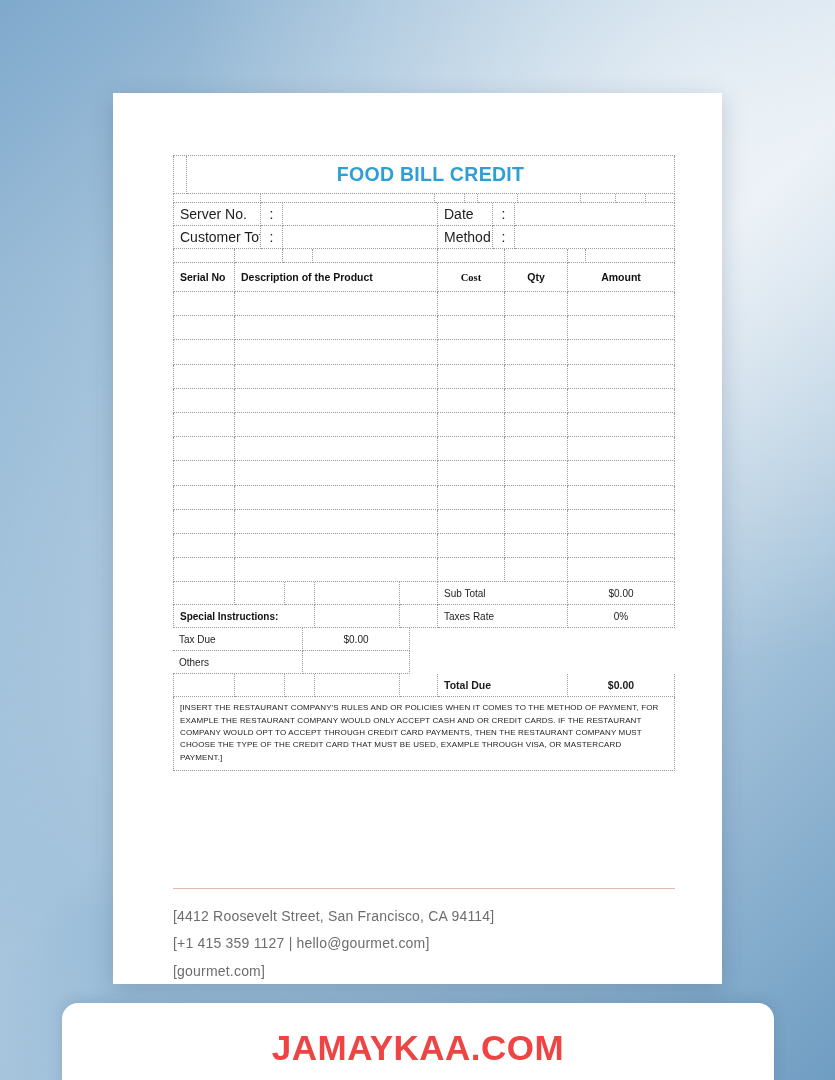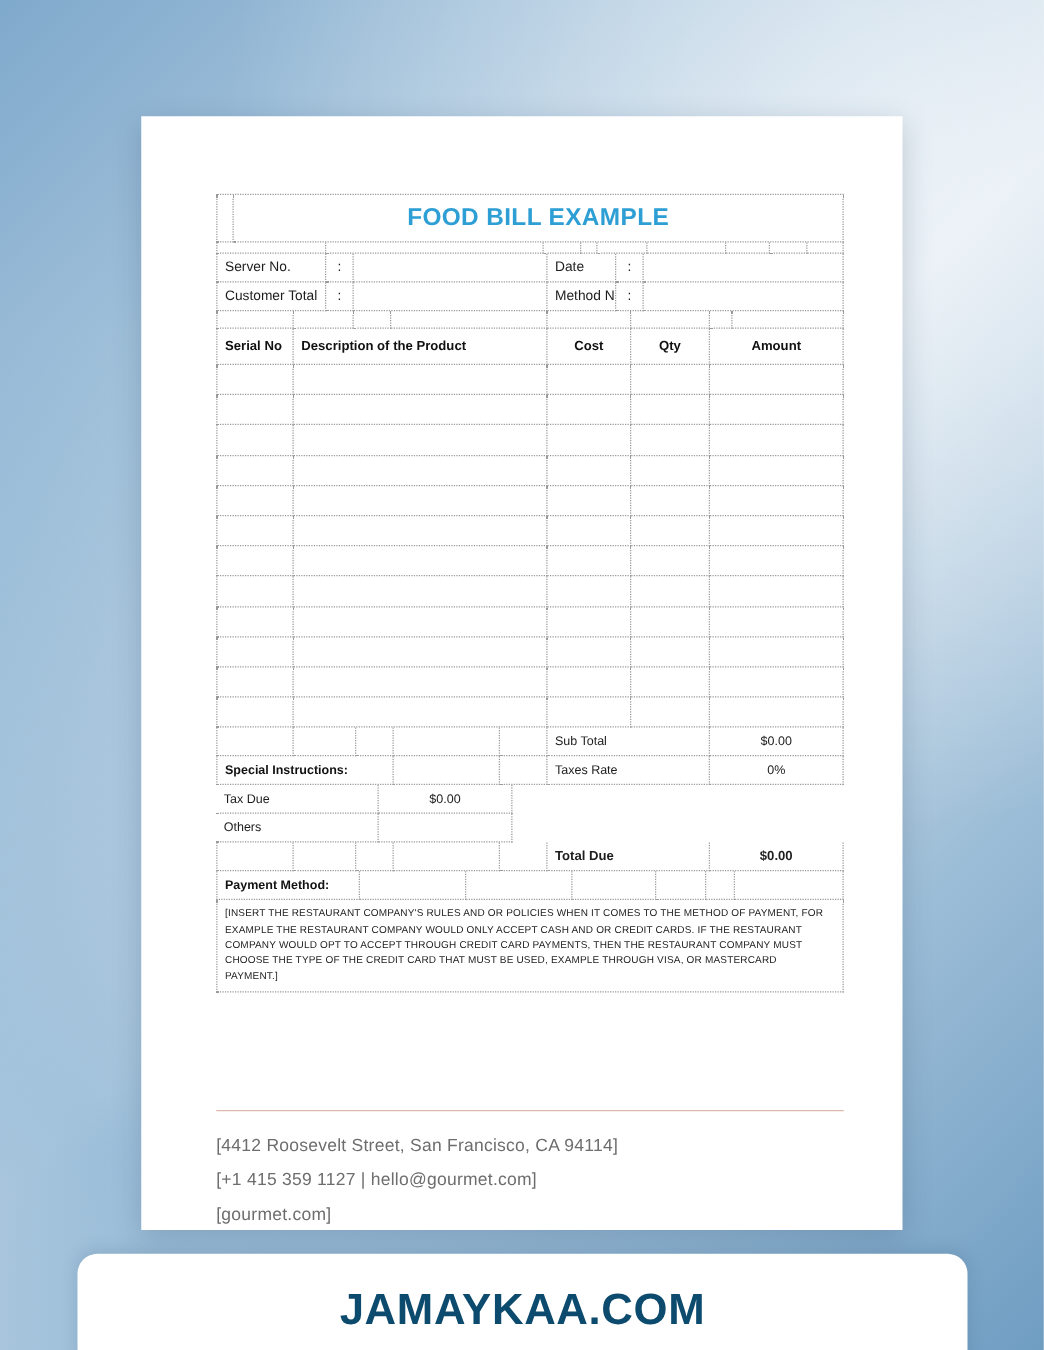--- a/index.html
+++ b/index.html
@@ -74,21 +74,21 @@
     text-align: center;
     justify-content: center;
     width: 100%;
   }
 
   
   .thin .cell { min-height: 9px; }
   .thin2 .cell { min-height: 14px; }
 
   
-  .inforow .cell { min-height: 23px; font-size: 11px; }
+  .inforow .cell { min-height: 23px; font-size: 14px; }
   .lbl { font-size: 10px; color: #1d1d1d; }
   .colon { justify-content: center; }
 
   
   .hdr .cell {
     min-height: 29px;
     font-weight: bold;
     font-size: 10.5px;
     color: #111;
   }
@@ -181,35 +181,35 @@
     background: #ffffff;
     border-radius: 16px 16px 0 0;
     box-shadow: 0 -3px 14px rgba(30,60,90,0.14);
     display: flex;
     align-items: center;
     justify-content: center;
   }
   .wm-text {
     font-size: 35px;
     font-weight: bold;
-    color: #0c4a6e;
+    color: #ef4444;
     letter-spacing: 0.5px;
   }
 </style>
 </head>
 <body>
 
 <div class="bg-wash"></div>
 
 <div class="sheet">
   <div class="sheet-inner">
 
     <div class="title-band">
       <div class="cell first" style="width:1px;"></div>
-      <div class="cell invoice-title" style="width:500px;">FOOD BILL EXAMPLE</div>
+      <div class="cell invoice-title" style="width:500px;">FOOD BILL CREDIT</div>
     </div>
 
     <div class="row thin">
       <div class="cell first" style="width:88px;"></div>
       <div class="cell" style="width:175px;"></div>
       <div class="cell" style="width:30px;"></div>
       <div class="cell" style="width:12px;"></div>
       <div class="cell" style="width:40px;"></div>
       <div class="cell" style="width:63px;"></div>
       <div class="cell" style="width:35px;"></div>
@@ -242,21 +242,21 @@
       <div class="cell" style="width:125px;"></div>
       <div class="cell" style="width:67px;"></div>
       <div class="cell" style="width:63px;"></div>
       <div class="cell" style="width:18px;"></div>
       <div class="cell" style="width:89px;"></div>
     </div>
 
     <div class="row hdr">
       <div class="cell first" style="width:62px;">Serial No</div>
       <div class="cell" style="width:203px;">Description of the Product</div>
-      <div class="cell center" style="width:67px;">Cost</div>
+      <div class="cell center" style="width:67px;font-family:Liberation Serif, serif;">Cost</div>
       <div class="cell center" style="width:63px;">Qty</div>
       <div class="cell center" style="width:107px;">Amount</div>
     </div>
 
     <div>
       <div class="row itemrow">
         <div class="cell first" style="width:62px;"></div>
         <div class="cell" style="width:203px;"></div>
         <div class="cell" style="width:67px;"></div>
         <div class="cell" style="width:63px;"></div>
@@ -375,29 +375,20 @@
     <div class="row totrow">
       <div class="cell first" style="width:62px;"></div>
       <div class="cell" style="width:50px;"></div>
       <div class="cell" style="width:30px;"></div>
       <div class="cell" style="width:85px;"></div>
       <div class="cell" style="width:38px;"></div>
       <div class="cell bold" style="width:130px;text-align:center;">Total Due</div>
       <div class="cell center bold" style="width:107px;">$0.00</div>
     </div>
 
-    <div class="row totrow">
-      <div class="cell first secthdr" style="width:115px;">Payment Method:</div>
-      <div class="cell" style="width:85px;"></div>
-      <div class="cell" style="width:85px;"></div>
-      <div class="cell" style="width:67px;"></div>
-      <div class="cell" style="width:40px;"></div>
-      <div class="cell" style="width:23px;"></div>
-      <div class="cell" style="width:87px;"></div>
-    </div>
 
     <div class="note-box" style="width:502px; box-sizing:border-box;">
       <span class="note">[INSERT THE RESTAURANT COMPANY'S RULES AND OR POLICIES WHEN IT COMES TO THE METHOD OF PAYMENT, FOR EXAMPLE THE RESTAURANT COMPANY WOULD ONLY ACCEPT CASH AND OR CREDIT CARDS. IF THE RESTAURANT COMPANY WOULD OPT TO ACCEPT THROUGH CREDIT CARD PAYMENTS, THEN THE RESTAURANT COMPANY MUST CHOOSE THE TYPE OF THE CREDIT CARD THAT MUST BE USED, EXAMPLE THROUGH VISA, OR MASTERCARD PAYMENT.]</span>
     </div>
 
   </div>
 
   <div class="footer">
     <div class="footer-rule"></div>
     <div class="footer-flex">

